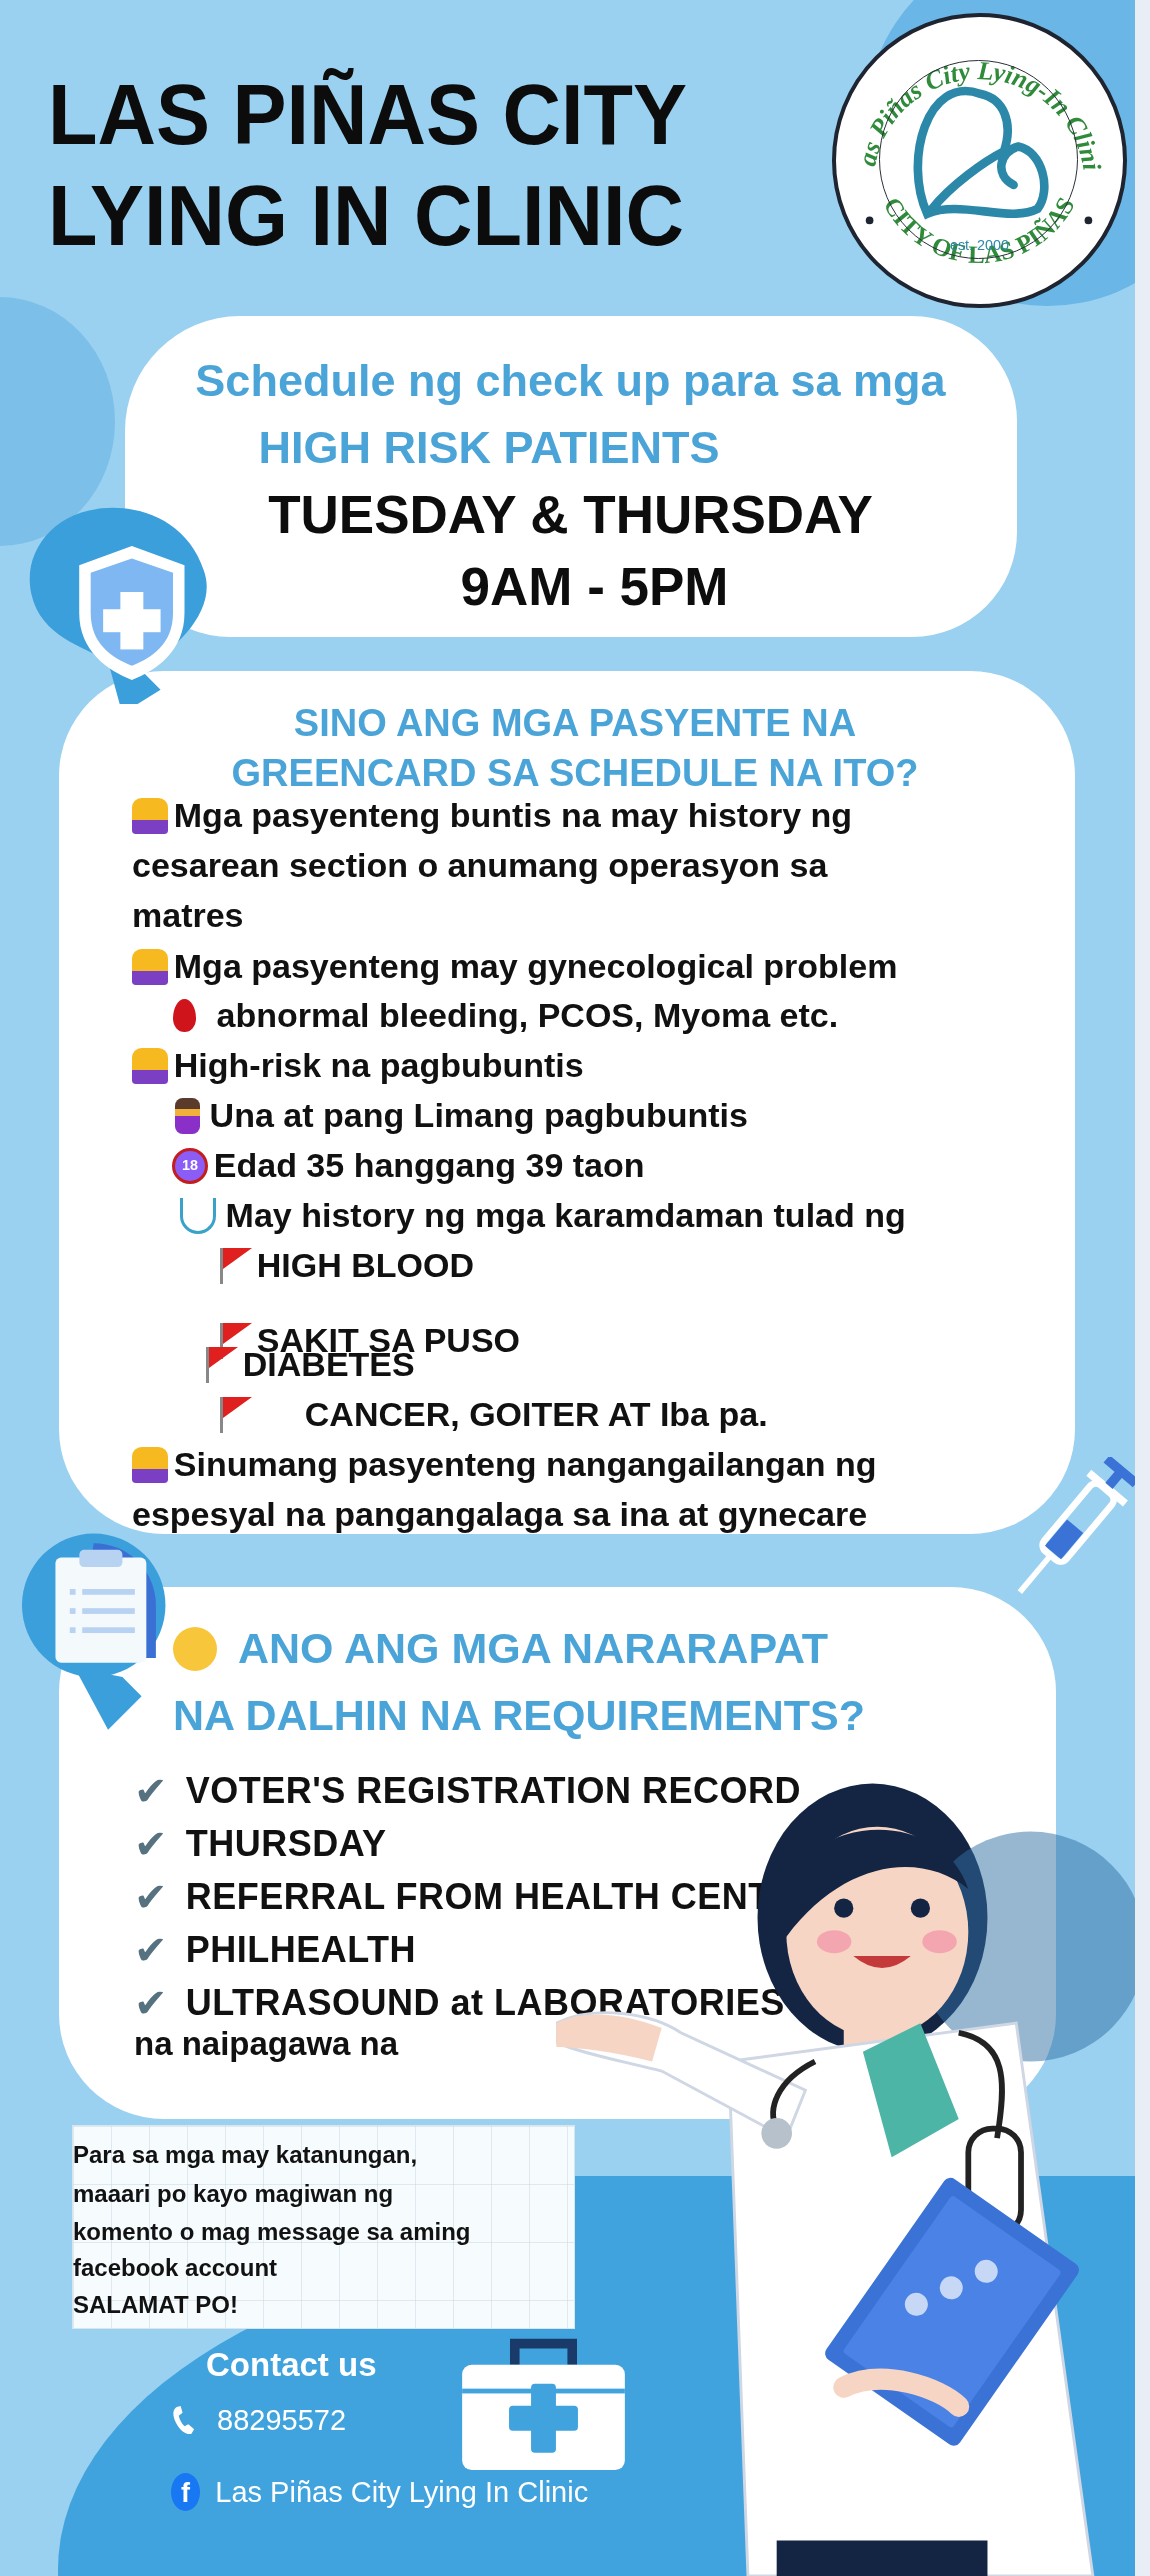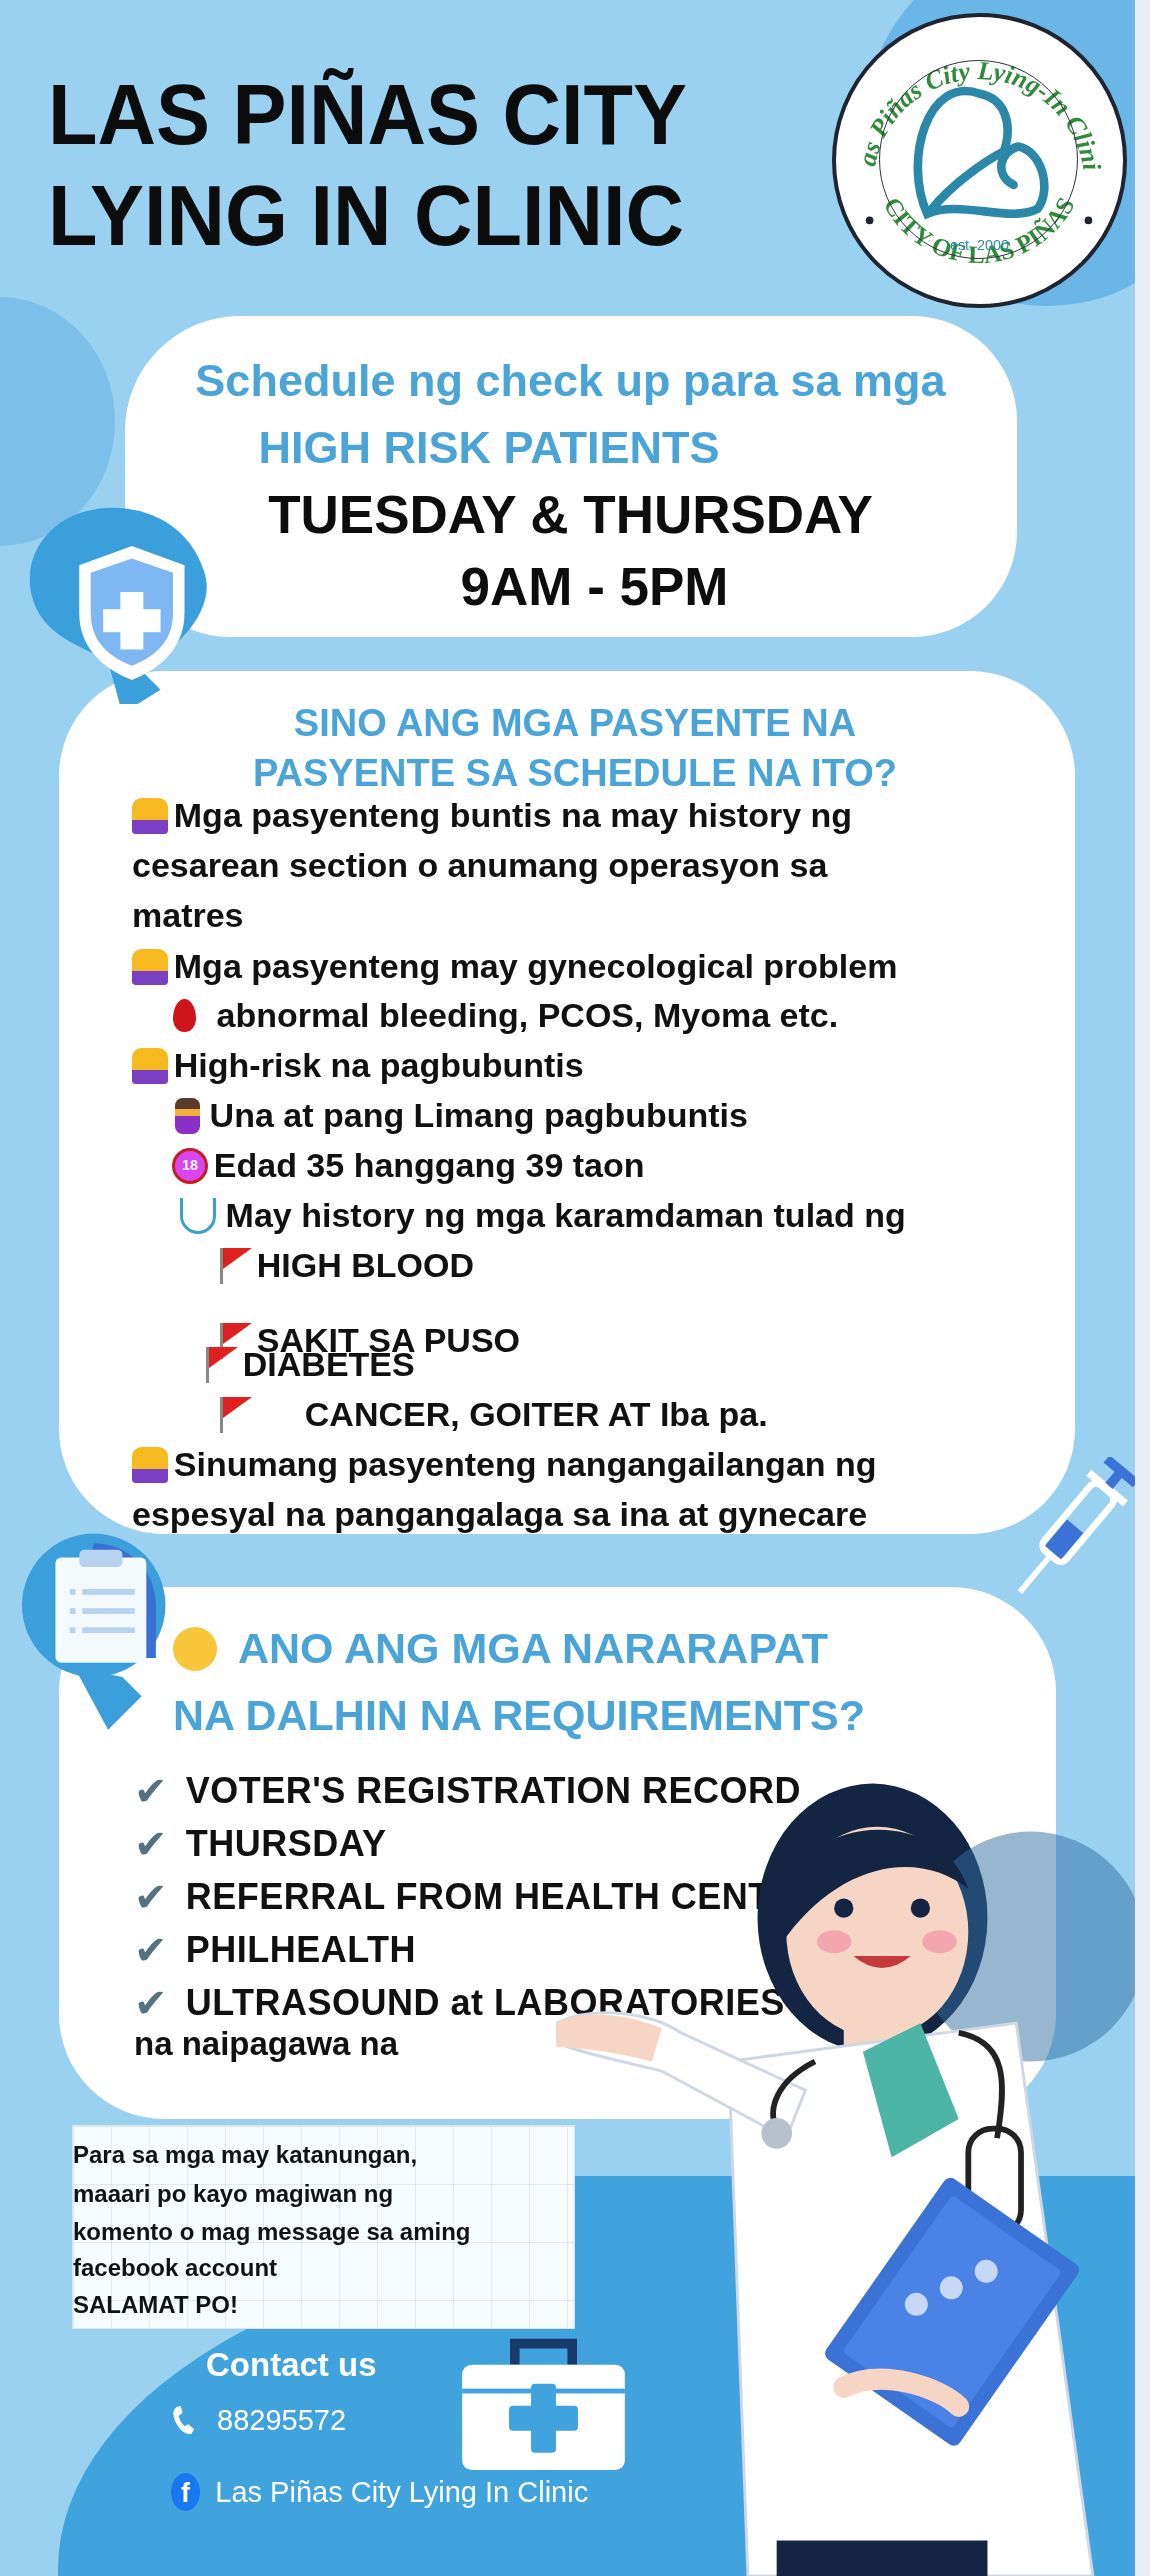--- a/index.html
+++ b/index.html
@@ -42,21 +42,21 @@
   .clip-bubble { position: absolute; left: 17px; top: 1524px; width: 163px; height: 220px; }
 
   .who-head { position: absolute; left: 115px; width: 920px; text-align: center; color: #4ba4d8; font-weight: 700; font-size: 38px; line-height: 50px; top: 698px; }
 
   .list { position: absolute; left: 132px; top: 796px; width: 920px; font-weight: 700; font-size: 34px; color: #111; }
   .row { position: absolute; white-space: nowrap; display: flex; align-items: center; }
   .emo { display: inline-block; width: 36px; height: 36px; margin-right: 5.8px; flex: none; }
   .emo-woman { background: linear-gradient(#f6b91f 0 60%, #7b3fc4 60% 100%); border-radius: 9.6px 9.6px 3.8px 3.8px; }
   .emo-drop { width: 23px; height: 33px; background: #d0141c; border-radius: 50% 50% 50% 50% / 60% 60% 40% 40%; margin-left: 11.5px; margin-right: 21px; }
   .emo-preg { width: 25px; height: 36px; background: linear-gradient(#5a3a2a 0 30%, #f0b03a 30% 50%, #8a2fc7 50% 100%); border-radius: 7.7px; margin-right: 9.6px; }
-  .emo-18 { width: 36px; height: 36px; border-radius: 50%; background: #d946ef; border: 3.8px solid #c41d1d; color: #fff; font-size: 14.4px; text-align: center; line-height: 29px; font-weight: 700; }
+  .emo-18 { width: 36px; height: 36px; border-radius: 50%; background: #8b5cf6; border: 3.8px solid #c41d1d; color: #fff; font-size: 14.4px; text-align: center; line-height: 29px; font-weight: 700; }
   .emo-steth { width: 36px; height: 36px; border: 3.8px solid #3aa2c8; border-top: none; border-radius: 0 0 19px 19px; margin-right: 9.6px; }
   .emo-flag { width: 35px; height: 38px; position: relative; margin-right: 3.8px; }
   .emo-flag::before { content: ""; position: absolute; left: 1.9px; top: 1.9px; width: 2.9px; height: 36px; background: #888; }
   .emo-flag::after { content: ""; position: absolute; left: 4.8px; top: 1.9px; width: 0; height: 0; border-left: 29px solid #e0201e; border-bottom: 21px solid transparent; }
   .emo-think { width: 44px; height: 44px; border-radius: 50%; background: #f8c63a; margin-right: 21px; position: relative; }
   .emo-check { display: inline-block; width: 44px; color: #56717f; font-size: 40px; margin-right: 7.7px; }
 
   .req-head { position: absolute; left: 173px; width: 844px; text-align: left; color: #4ba4d8; font-weight: 700; font-size: 43px; top: 1615px; line-height: 67px; }
   .req-list { position: absolute; left: 134px; top: 1764px; font-weight: 700; font-size: 36px; color: #111; }
   .req-row { height: 53px; display: flex; align-items: center; white-space: nowrap; letter-spacing: 0.5px; }
@@ -120,21 +120,21 @@
   <svg class="shield-bubble" viewBox="0 0 210 210">
     <path d="M100 5 C 40 5, 5 50, 15 95 C 25 140, 70 150, 95 165 L 110 220 L 150 195 L 130 175 C 170 150, 210 110, 195 70 C 180 25, 140 5, 100 5 Z" fill="#3b9fdb"></path>
     <path d="M125 55 L 180 75 L 180 125 C 180 165, 150 185, 125 195 C 100 185, 70 165, 70 125 L 70 75 Z" fill="#ffffff" transform="translate(-5,-10)"></path>
     <path d="M125 68 L 168 83 L 168 125 C 168 158, 145 172, 125 180 C 105 172, 82 158, 82 125 L 82 83 Z" fill="#7eb7f2" transform="translate(-5,-10)"></path>
     <rect x="108" y="93" width="24" height="60" fill="#ffffff"></rect>
     <rect x="90" y="111" width="60" height="24" fill="#ffffff"></rect>
   </svg>
 
   <div class="who-head">
     <div>SINO ANG MGA PASYENTE NA</div>
-    <div>PASYENTE SA SCHEDULE NA ITO?</div>
+    <div>GREENCARD SA SCHEDULE NA ITO?</div>
   </div>
 
   <div class="list">
     <div class="row" style="left:0;top:0;">
       <span class="emo emo-woman"></span>
       <span>Mga pasyenteng buntis na may history ng</span>
     </div>
     <div class="row" style="left:0;top:50px;">
       <span>cesarean section o anumang operasyon sa</span>
     </div>

